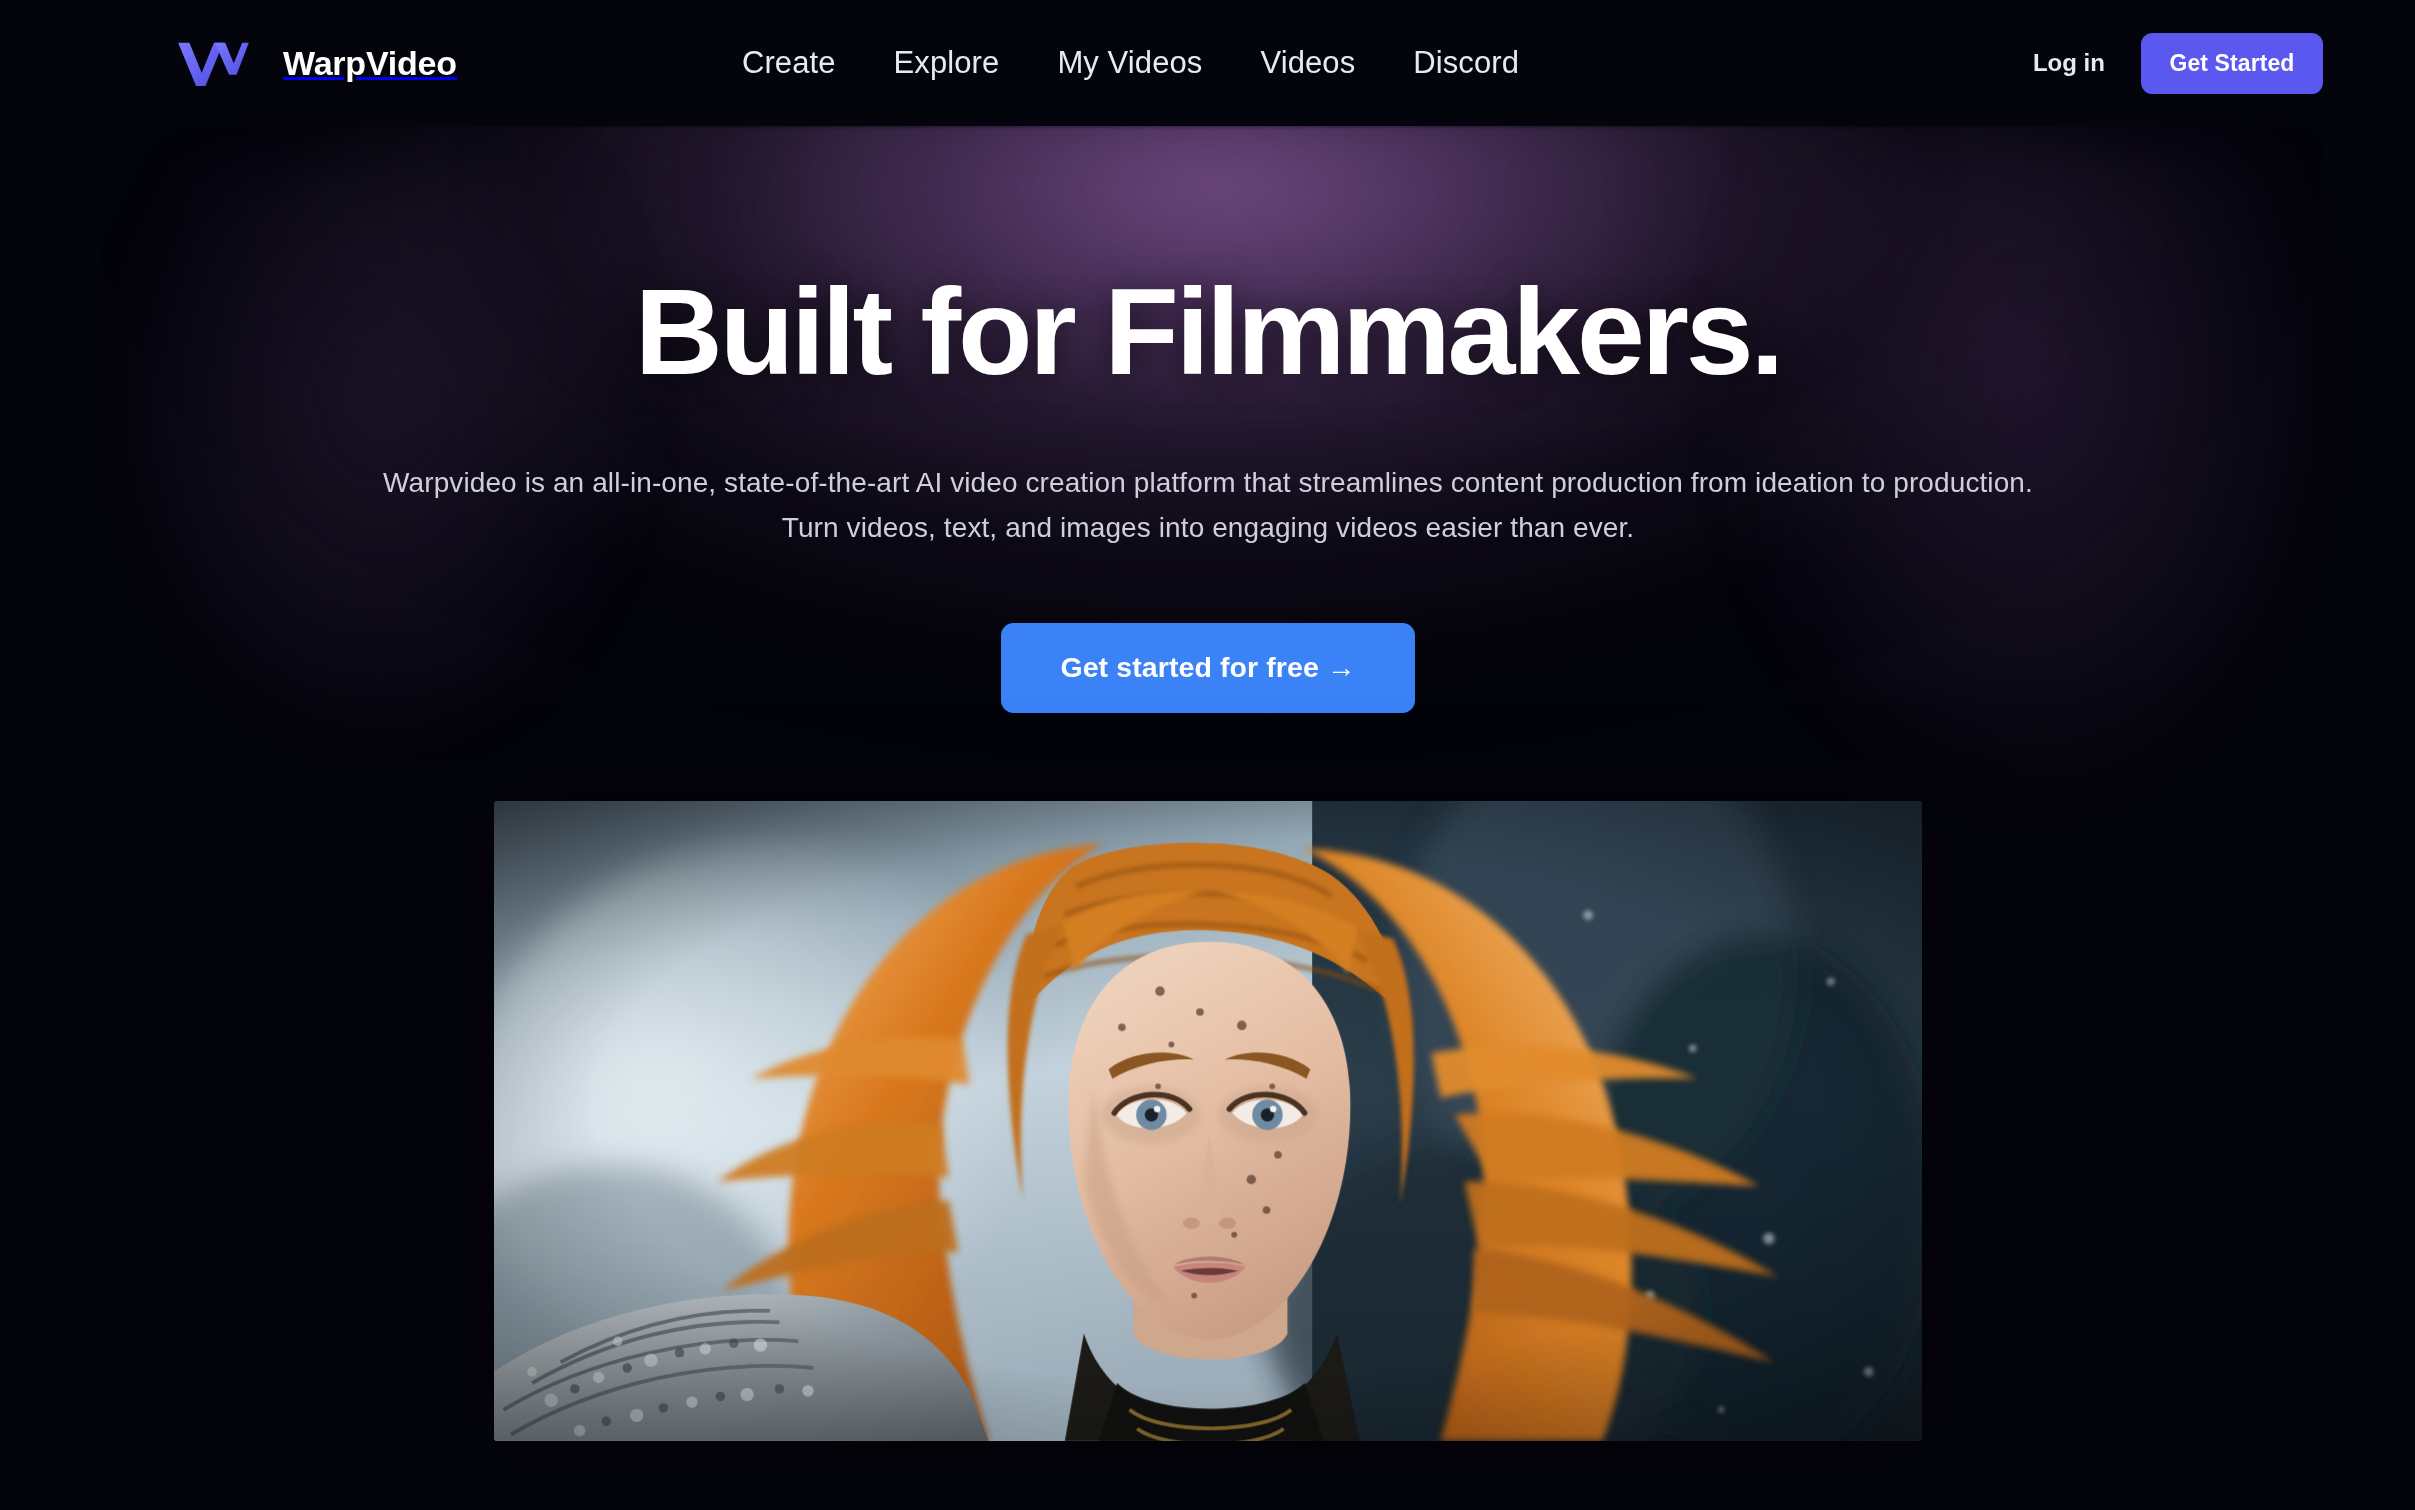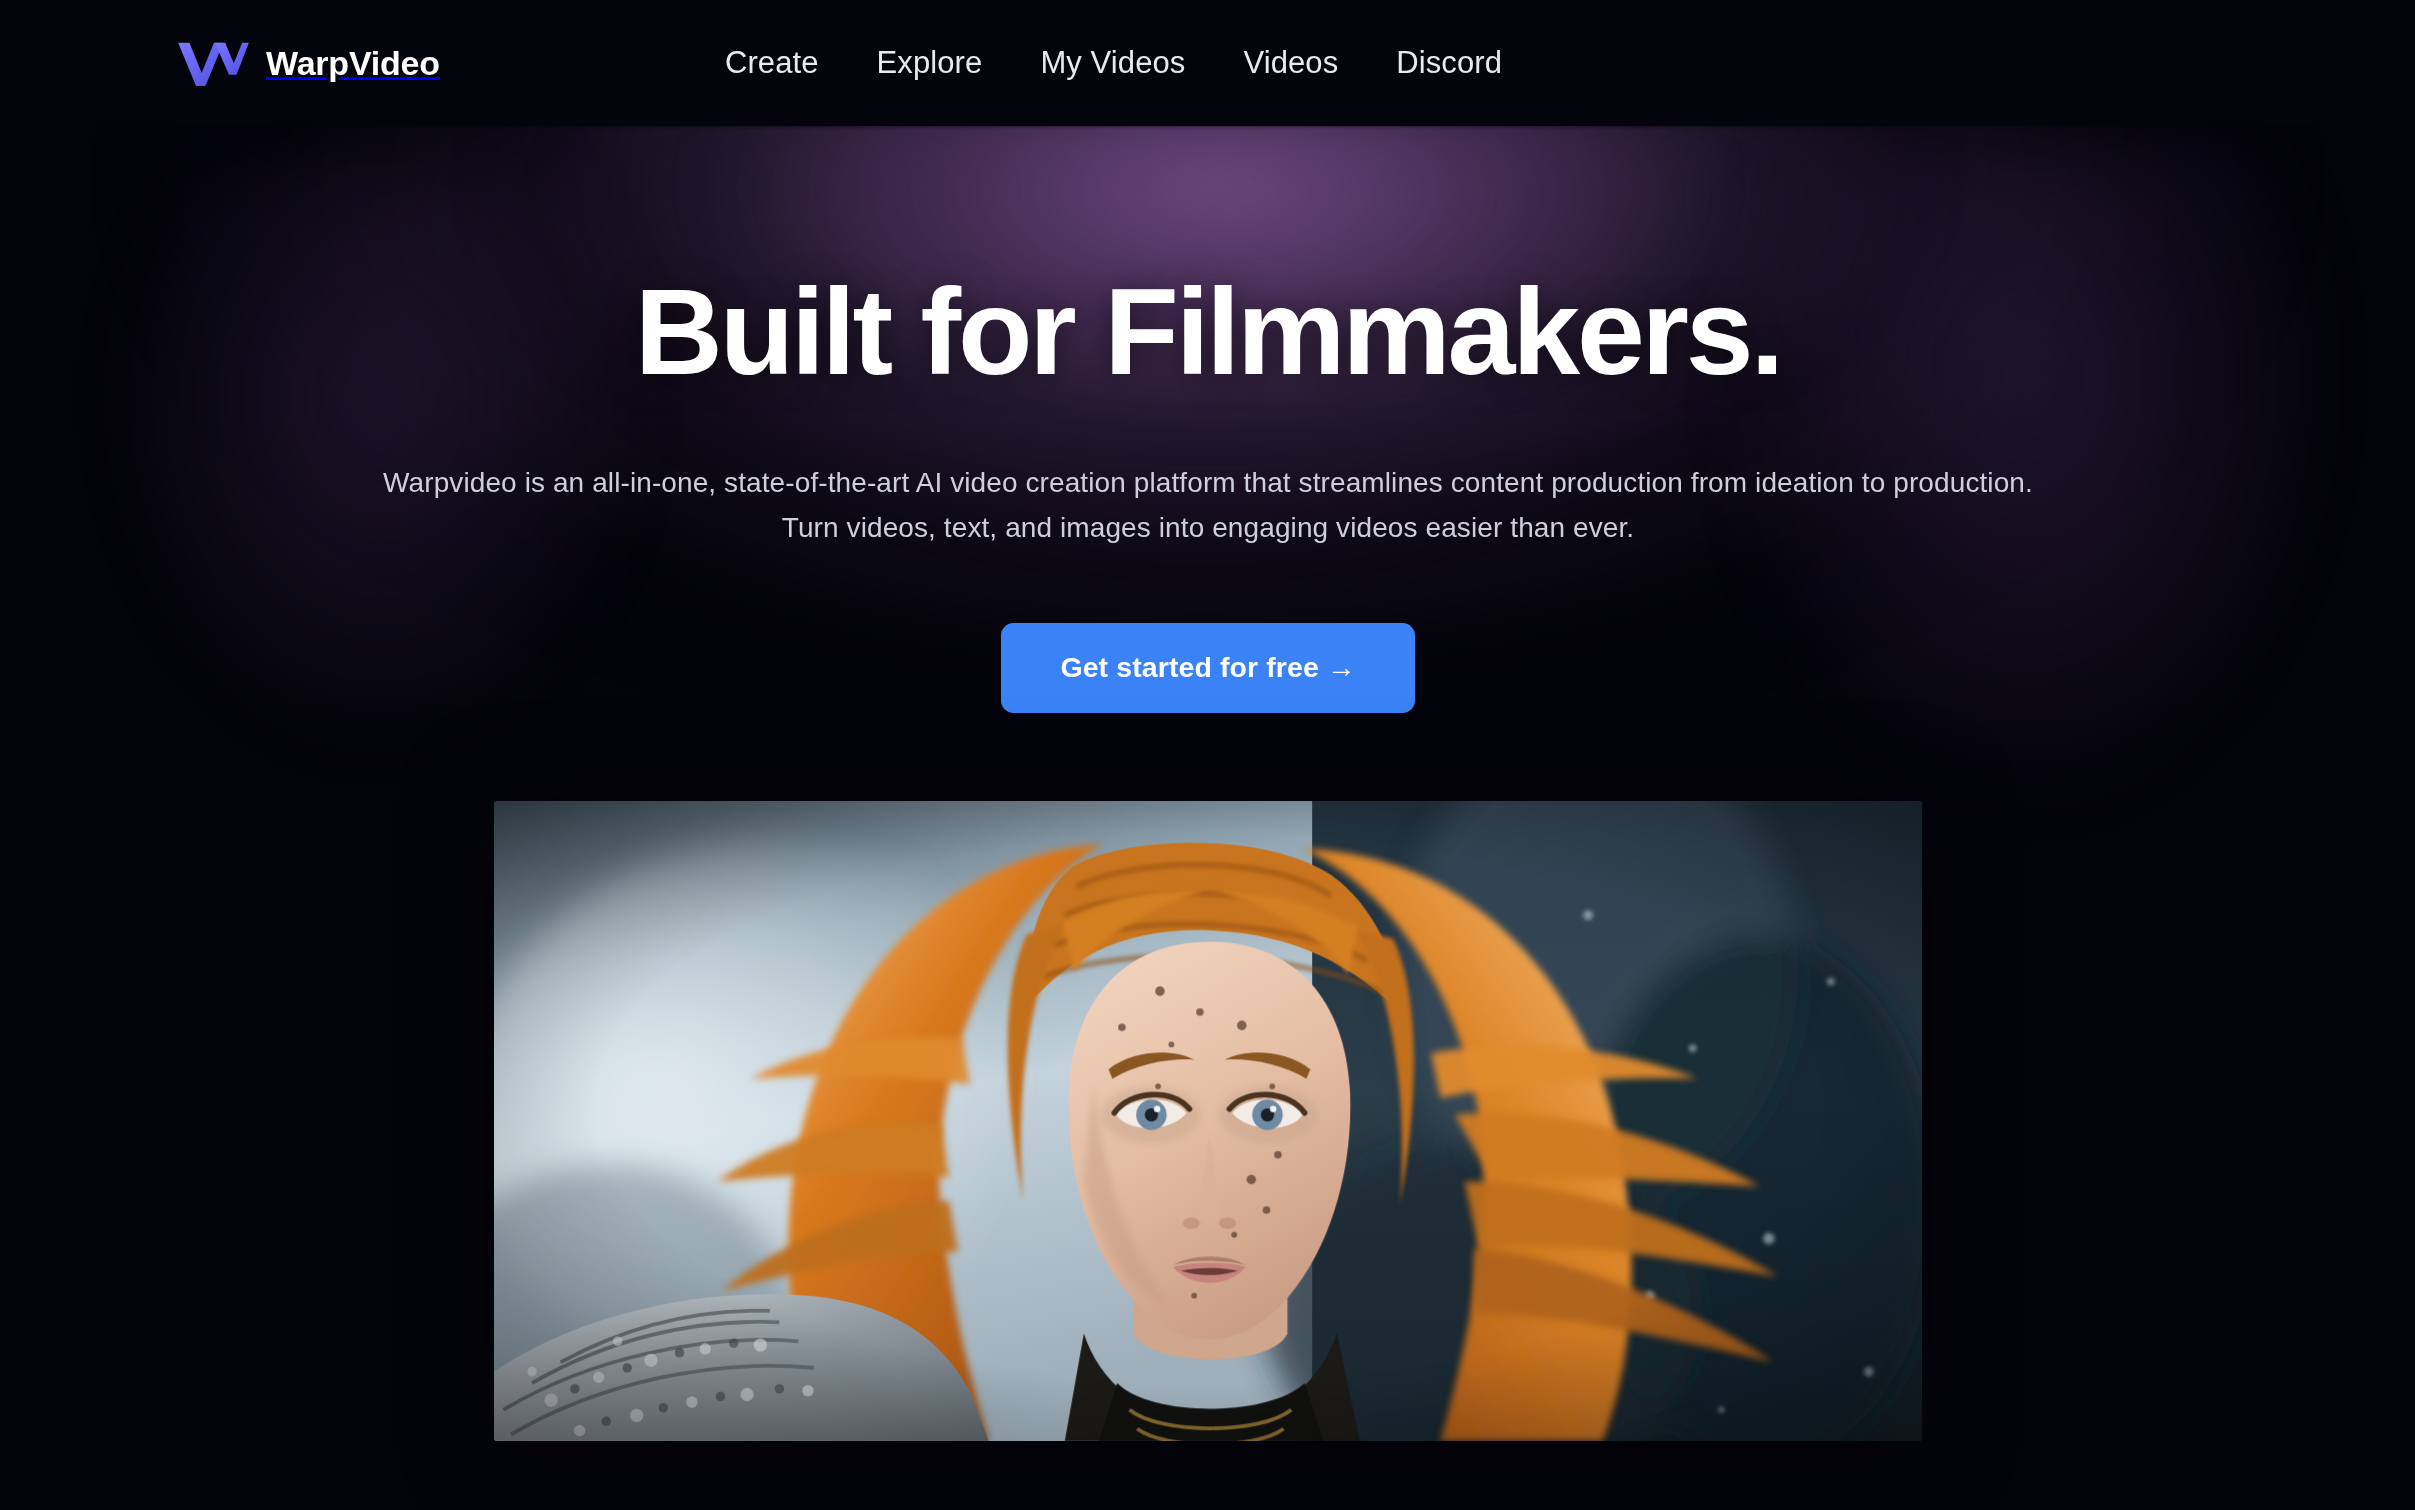--- a/index.html
+++ b/index.html
@@ -94,21 +94,21 @@
     height: 126px;
     background: #04040c;
     display: flex;
     align-items: center;
     padding: 0 93px 0 176px;
   }
 
   .brand {
     display: flex;
     align-items: center;
-    gap: 16px;
+    gap: 33px;
     flex: 0 0 auto;
   }
   .brand-mark { width: 74px; height: 49px; display: block; }
   .brand-name {
     color: #ffffff;
     font-size: 34px;
     font-weight: 700;
     letter-spacing: -0.2px;
     white-space: nowrap;
   }
@@ -254,20 +254,24 @@
   </a>
 
   <nav class="nav-links">
     <a class="nav-link" href="#">Create</a>
     <a class="nav-link" href="#">Explore</a>
     <a class="nav-link" href="#">My Videos</a>
     <a class="nav-link" href="#">Videos</a>
     <a class="nav-link" href="#">Discord</a>
   </nav>
 
+  <div class="nav-right">
+    <a class="login-link" href="#">Log in</a>
+    <button class="get-started-btn">Get Started</button>
+  </div>
 </header>
 
 <main class="hero">
   <h1 class="hero-title">Built for Filmmakers.</h1>
   <p class="hero-sub">Warpvideo is an all-in-one, state-of-the-art AI video creation platform that streamlines content production from ideation to production. Turn videos, text, and images into engaging videos easier than ever.</p>
   <div class="hero-cta-wrap">
     <button class="hero-cta">Get started for free →</button>
   </div>
 
   <section class="showcase">

